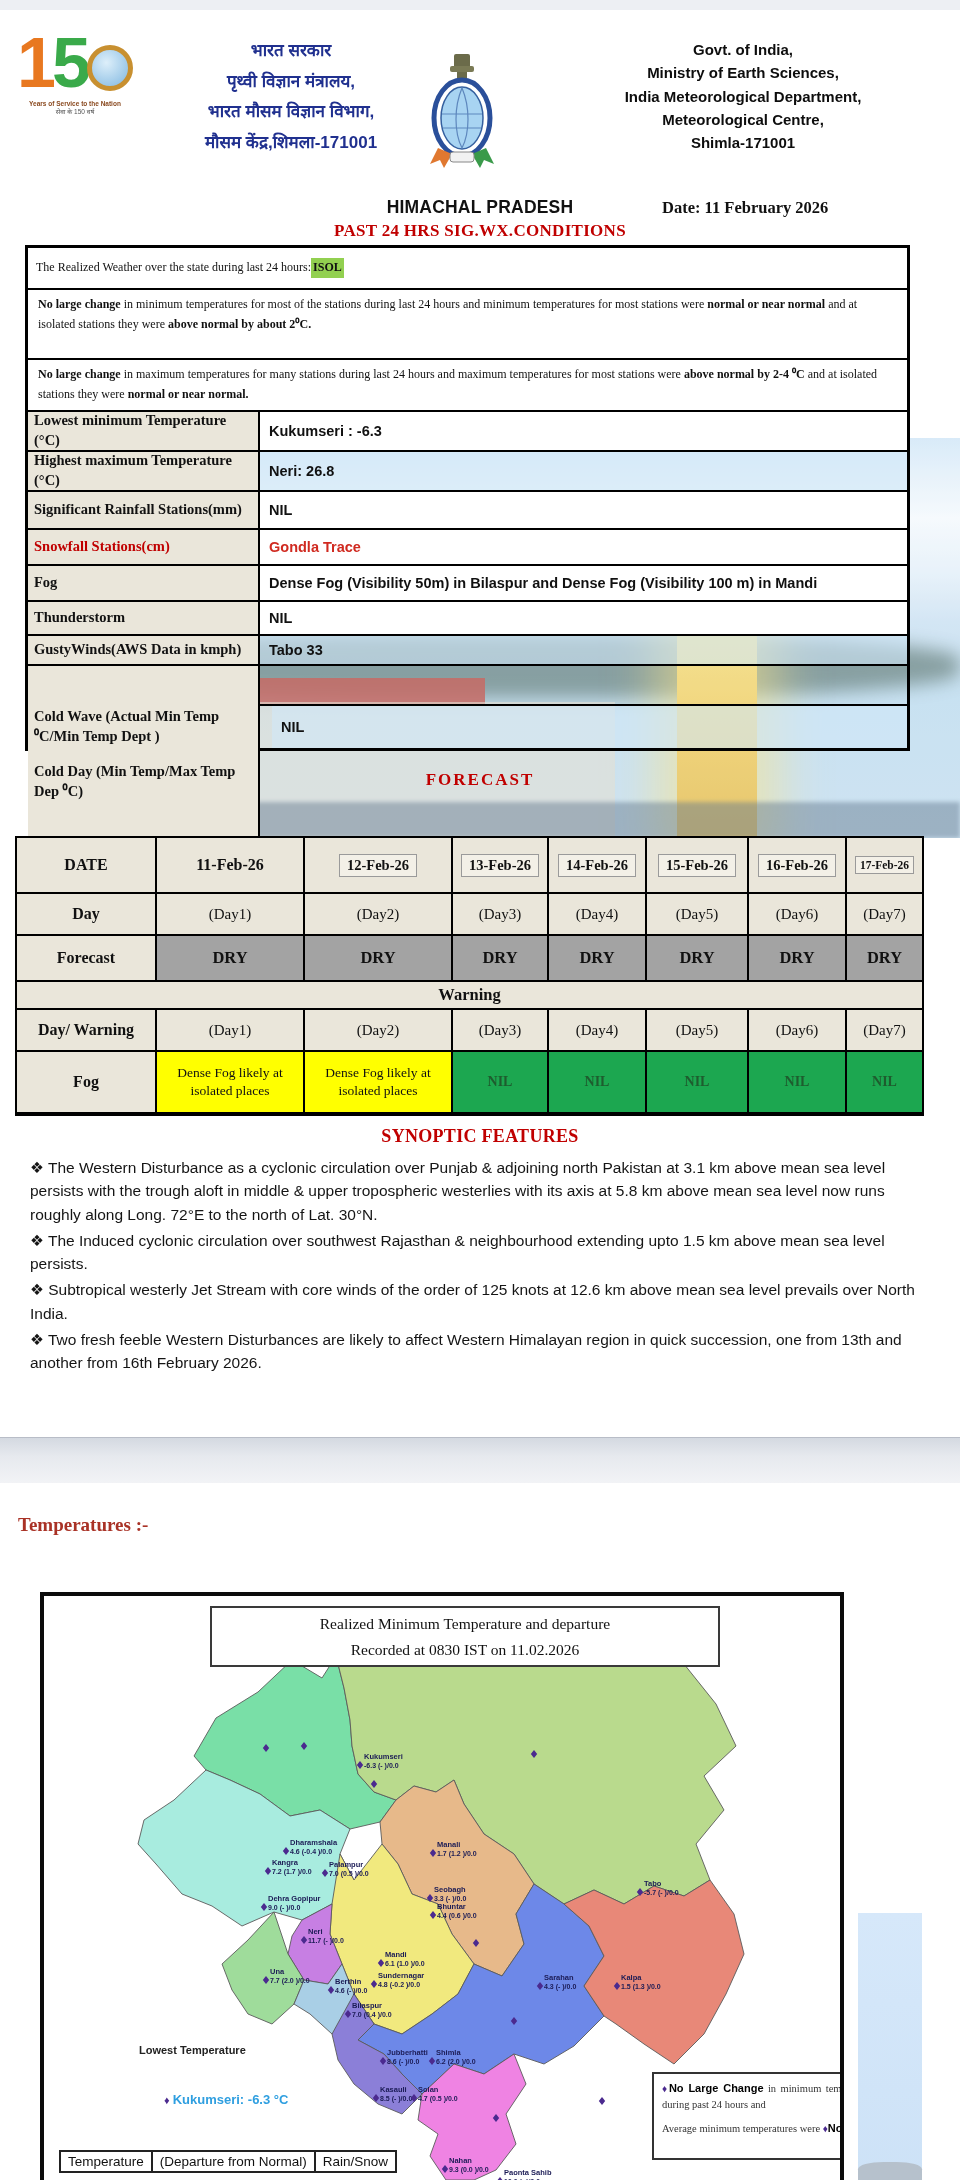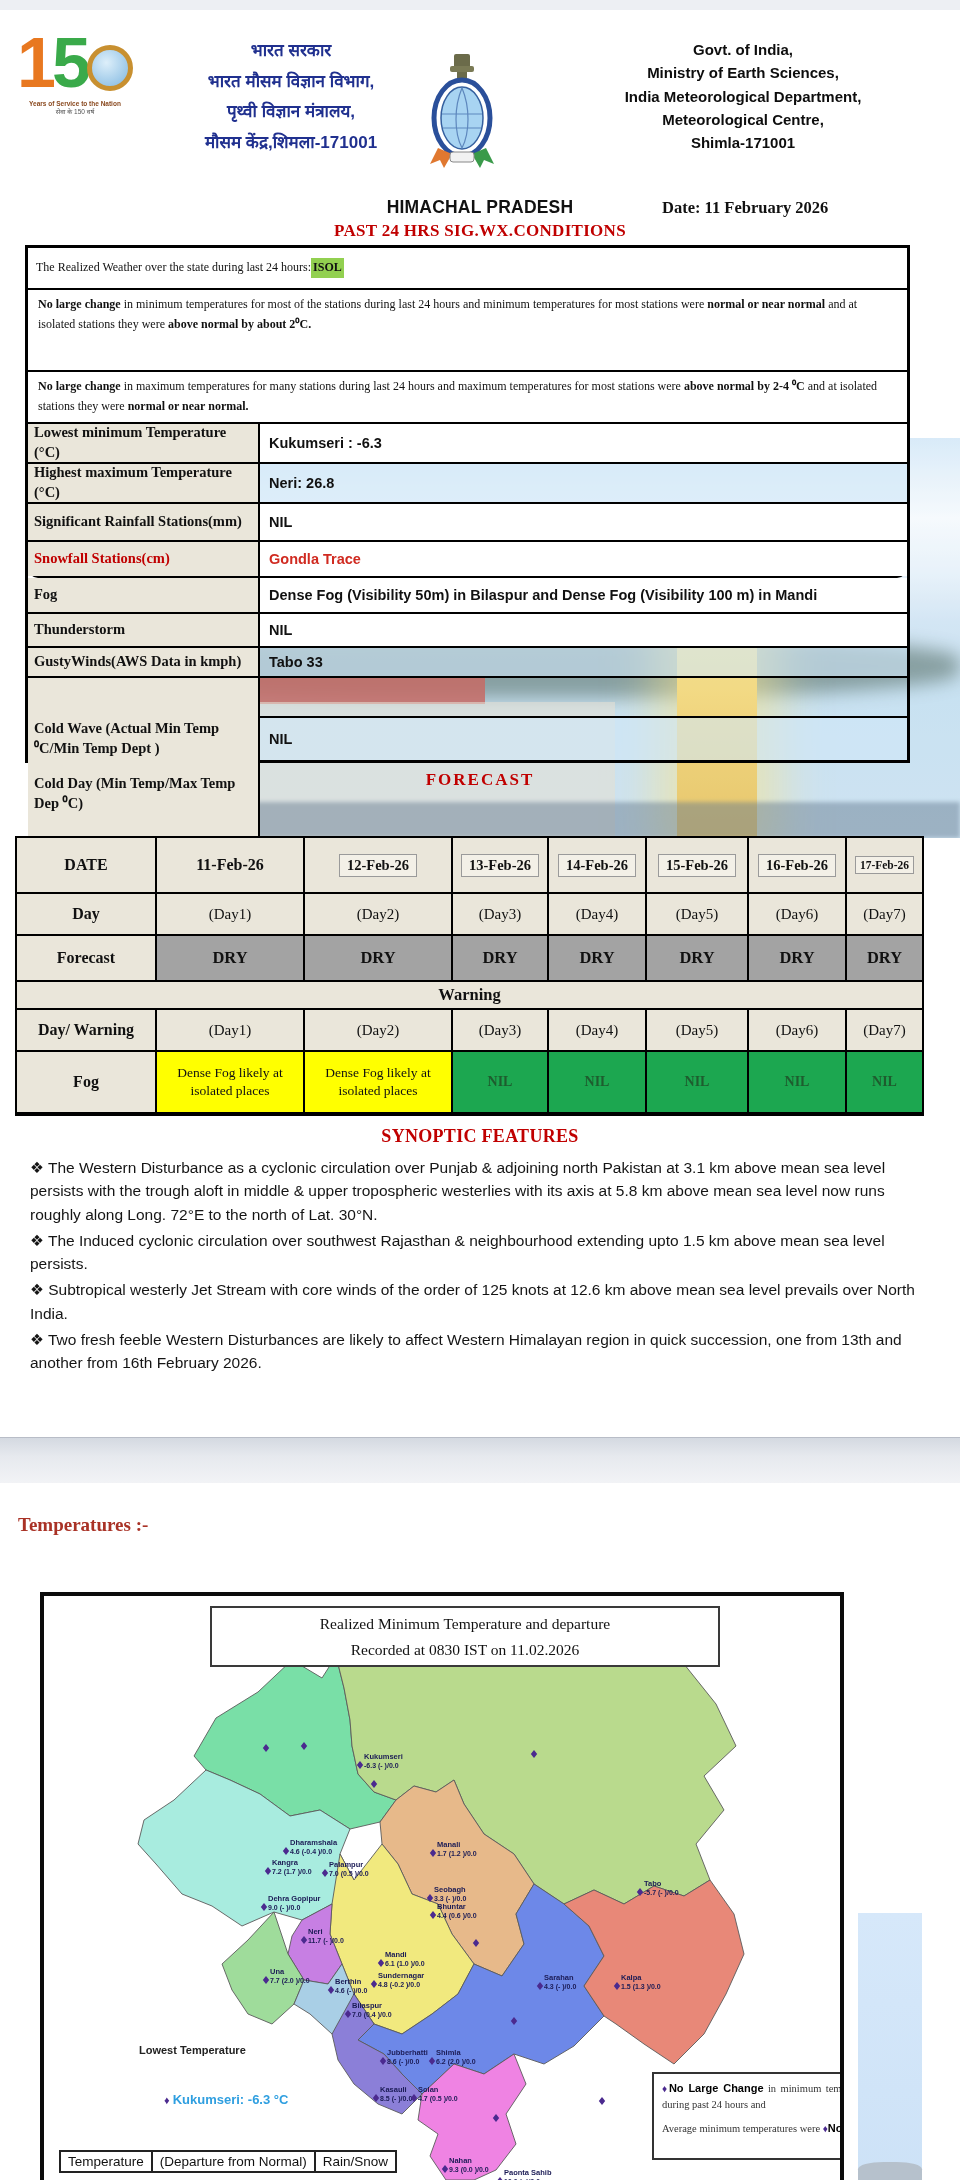--- a/index.html
+++ b/index.html
@@ -43,21 +43,21 @@
   .photo .tower{position:absolute;left:612px;top:142px;width:80px;height:258px;border-radius:8px 8px 0 0;
     background:linear-gradient(180deg,#f7e485,#ecc95a 60%,#e0b84a);box-shadow:0 0 48px 22px rgba(250,222,110,.55);}
   .photo .towercap{position:absolute;left:604px;top:126px;width:96px;height:22px;background:#c8913a;border-radius:50% 50% 0 0;opacity:.85;}
   .photo .roof{position:absolute;left:176px;top:240px;width:244px;height:26px;background:#B8473F;opacity:.85;}
   .photo .building{position:absolute;left:120px;top:264px;width:430px;height:136px;background:#ded8ca;opacity:.6;}
   .photo .base{position:absolute;left:0;bottom:0;width:100%;height:36px;background:#3a5570;opacity:.45;filter:blur(2px);}
 
   
   .cond{left:25px;top:245px;width:885px;border:3px solid #000;z-index:1;background:transparent;}
   .crow{display:flex;border-bottom:2px solid #000;}
-  .crow:last-child{border-bottom:none;}
+  .crow:last-child{border-bottom:none;gap:12px;}
   .cfull{padding:2px 8px;background:#fff;width:100%;display:flex;align-items:center;
          font-family:"Liberation Serif",serif;font-size:12px;line-height:1.65;}
   .cfull.para{display:block;padding:5px 10px;}
   .clabel{width:232px;flex:0 0 232px;background:var(--beige);border-right:2px solid #000;
           font-family:"Liberation Serif",serif;font-weight:bold;font-size:14.5px;line-height:1.35;
           padding:4px 6px;display:flex;align-items:center;}
   .cval{flex:1;background:#fff;font-size:14.5px;font-weight:600;padding:4px 9px;display:flex;align-items:center;}
   .cval.tint{background:var(--row-blue);}
   .clabel.red, .cval.redval{color:#D02A20;}
   .clabel.red{color:var(--heading-red);}
@@ -119,22 +119,22 @@
 <div class="abs topstrip"></div>
 
 <div class="abs logo150">
   <div class="digits"><span class="d1">1</span><span class="d5">5</span><span class="medal"></span></div>
   <div class="cap1">Years of Service to the Nation</div>
   <div class="cap2">सेवा के 150 वर्ष</div>
 </div>
 
 <div class="abs hindi" id="hindi-block">
     <div>भारत  सरकार</div>
+    <div>पृथ्वी विज्ञान मंत्रालय,</div>
     <div>भारत मौसम विज्ञान विभाग,</div>
-    <div>पृथ्वी विज्ञान मंत्रालय,</div>
     <div>मौसम केंद्र,शिमला-171001</div>
   </div>
 
 <div class="abs emblem">
   <svg width="76" height="122" viewBox="0 0 76 122">
     <rect x="30" y="2" width="16" height="14" rx="2" fill="#6b6b4a"></rect>
     <rect x="26" y="14" width="24" height="6" rx="2" fill="#7a7a55"></rect>
     <rect x="33" y="20" width="10" height="8" fill="#6b6b4a"></rect>
     <ellipse cx="38" cy="66" rx="28" ry="38" fill="#fff" stroke="#2a4f9a" stroke-width="5"></ellipse>
     <ellipse cx="38" cy="66" rx="21" ry="31" fill="#a8d4f2" stroke="#35609f" stroke-width="1.5"></ellipse>
@@ -166,36 +166,36 @@
   <div class="base"></div>
 </div>
 
 <div class="abs cond">
   <div class="crow" style="height:42px">
     <div class="cfull">
         <span>The Realized Weather over the state during last 24 hours: </span>
         <span class="b hl">ISOL</span>
       </div>
   </div>
-  <div class="crow" style="height:82px">
+  <div class="crow" style="height:70px">
     <div class="cfull para"><span class="b">No large change</span><span> in minimum temperatures for most of the stations during last 24 hours and minimum temperatures for most stations were </span><span class="b">normal or near normal</span><span> and at isolated stations they were </span><span class="b">above normal by about 2⁰C.</span></div>
   </div>
   <div class="crow" style="height:52px">
     <div class="cfull para"><span class="b">No large change</span><span> in maximum temperatures for many stations during last 24 hours and maximum temperatures for most stations were </span><span class="b">above normal by 2-4 ⁰C</span><span> and at isolated stations they were </span><span class="b">normal or near normal.</span></div>
   </div>
   <div id="cond-rows" style="display:contents"><div class="crow" style="height: 40px;">
         <div class="clabel serif">Lowest minimum Temperature (°C)</div>
         <div class="cval">Kukumseri :  -6.3</div>
       </div><div class="crow" style="height: 40px;">
         <div class="clabel serif">Highest maximum Temperature (°C)</div>
         <div class="cval tint">Neri:  26.8</div>
       </div><div class="crow" style="height: 38px;">
         <div class="clabel serif">Significant Rainfall Stations(mm)</div>
         <div class="cval">NIL</div>
-      </div><div class="crow" style="height: 36px; border-radius: 10px;">
+      </div><div class="crow" style="height: 36px;">
         <div class="clabel serif red">Snowfall Stations(cm)</div>
         <div class="cval redval">Gondla Trace</div>
       </div><div class="crow" style="height: 36px;">
         <div class="clabel serif">Fog</div>
         <div class="cval">Dense Fog (Visibility 50m) in Bilaspur and Dense Fog (Visibility 100 m) in Mandi</div>
       </div><div class="crow" style="height: 34px;">
         <div class="clabel serif">Thunderstorm</div>
         <div class="cval">NIL</div>
       </div><div class="crow" style="height: 30px;">
         <div class="clabel serif">GustyWinds(AWS Data in kmph)</div>

